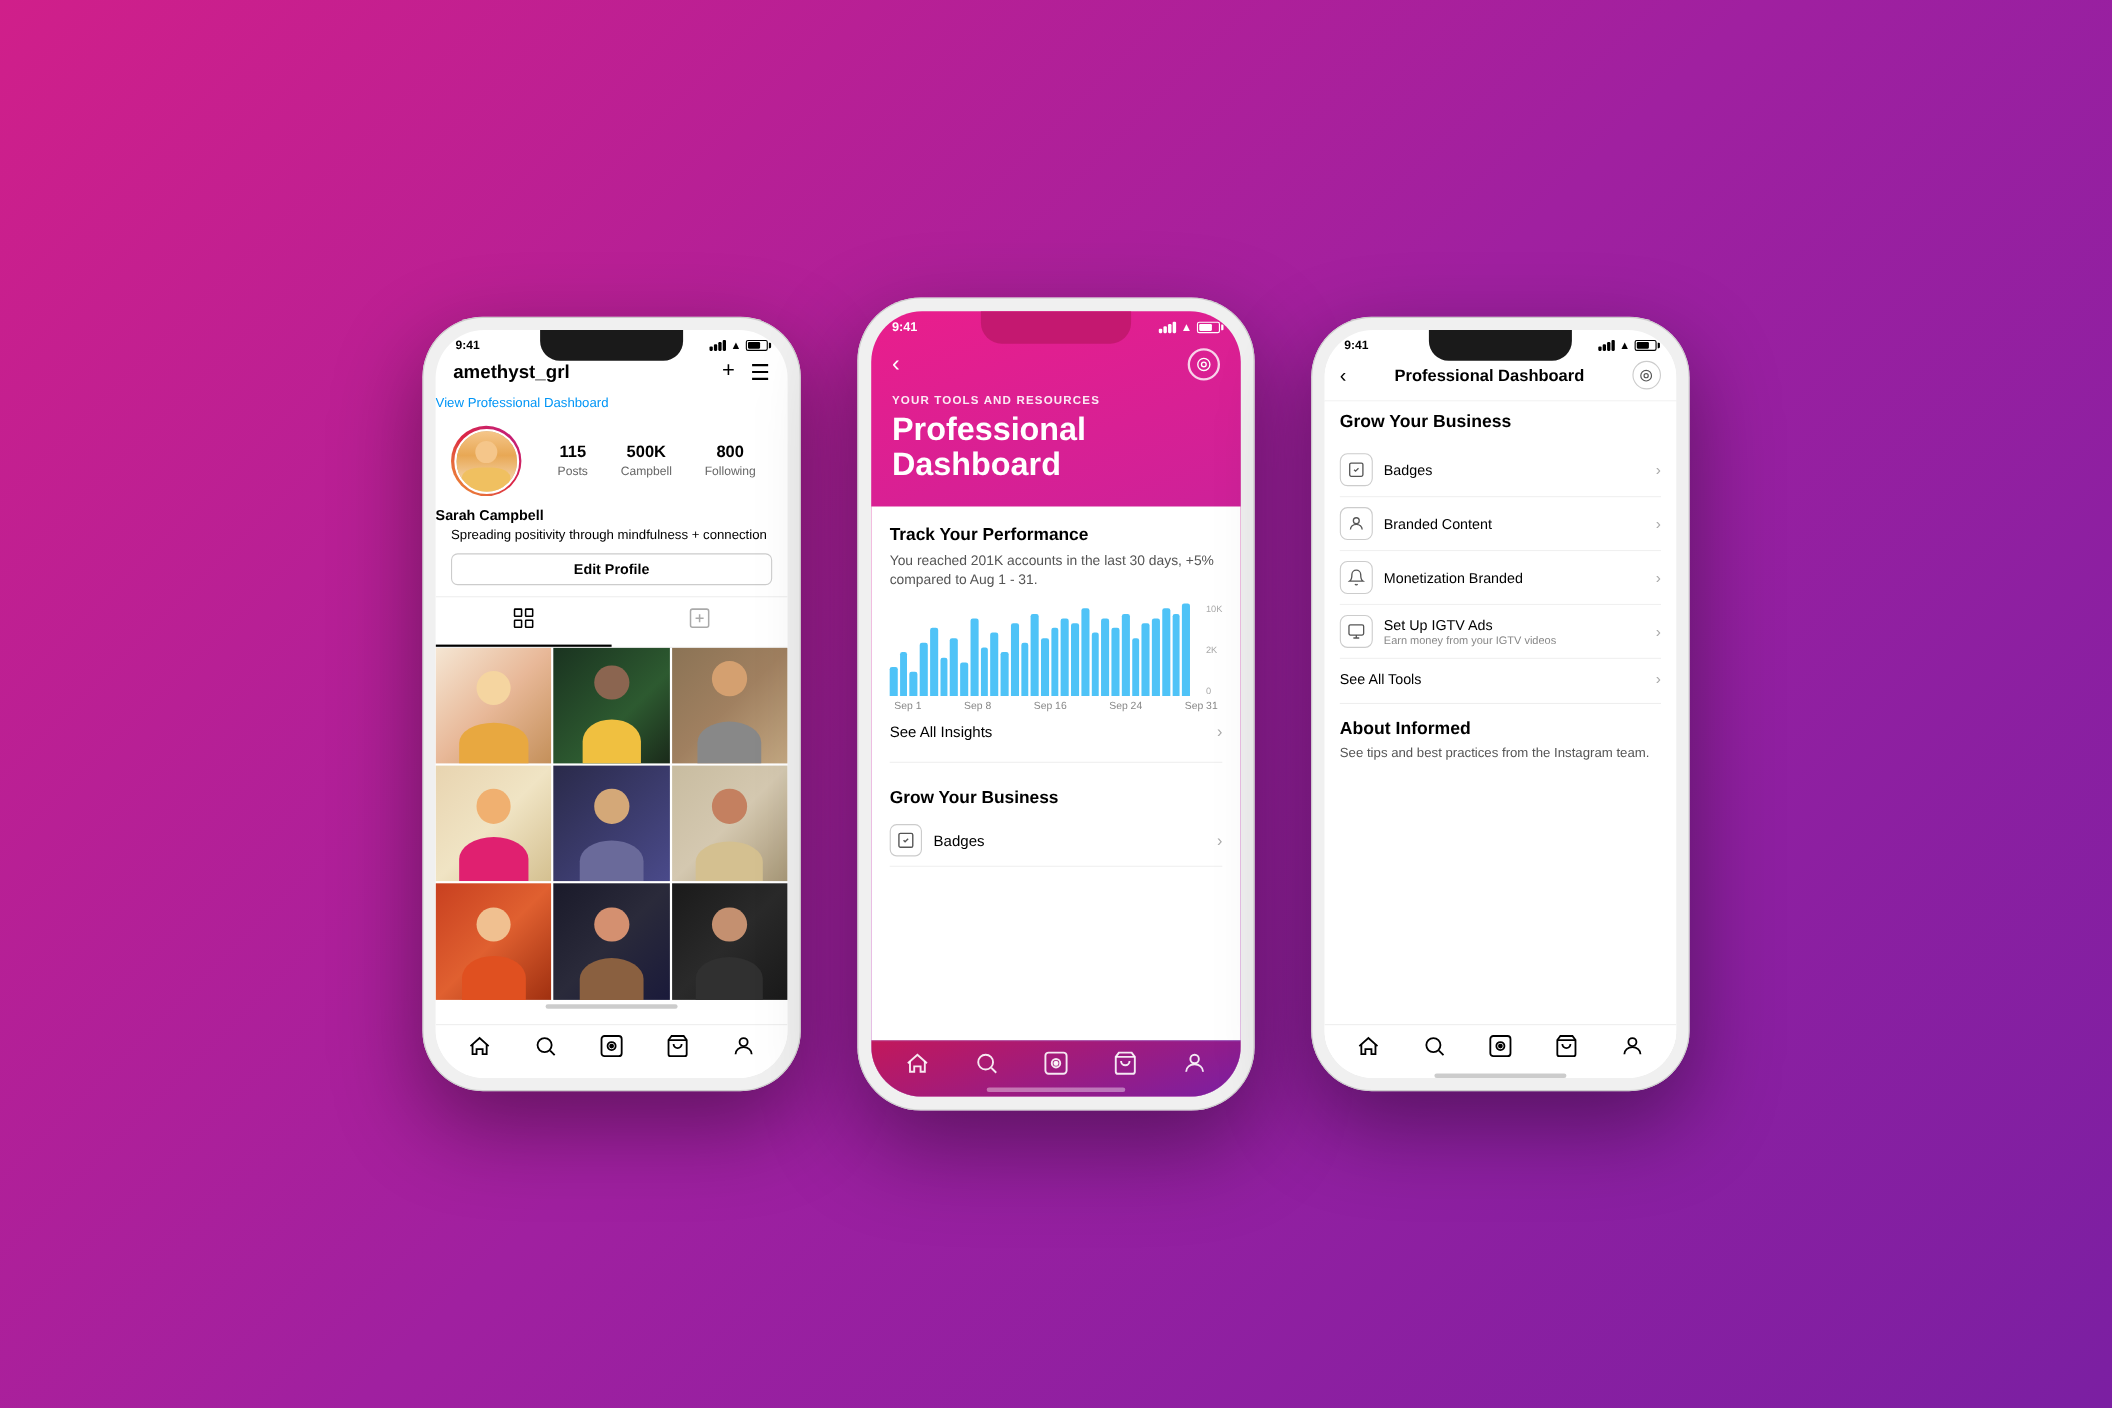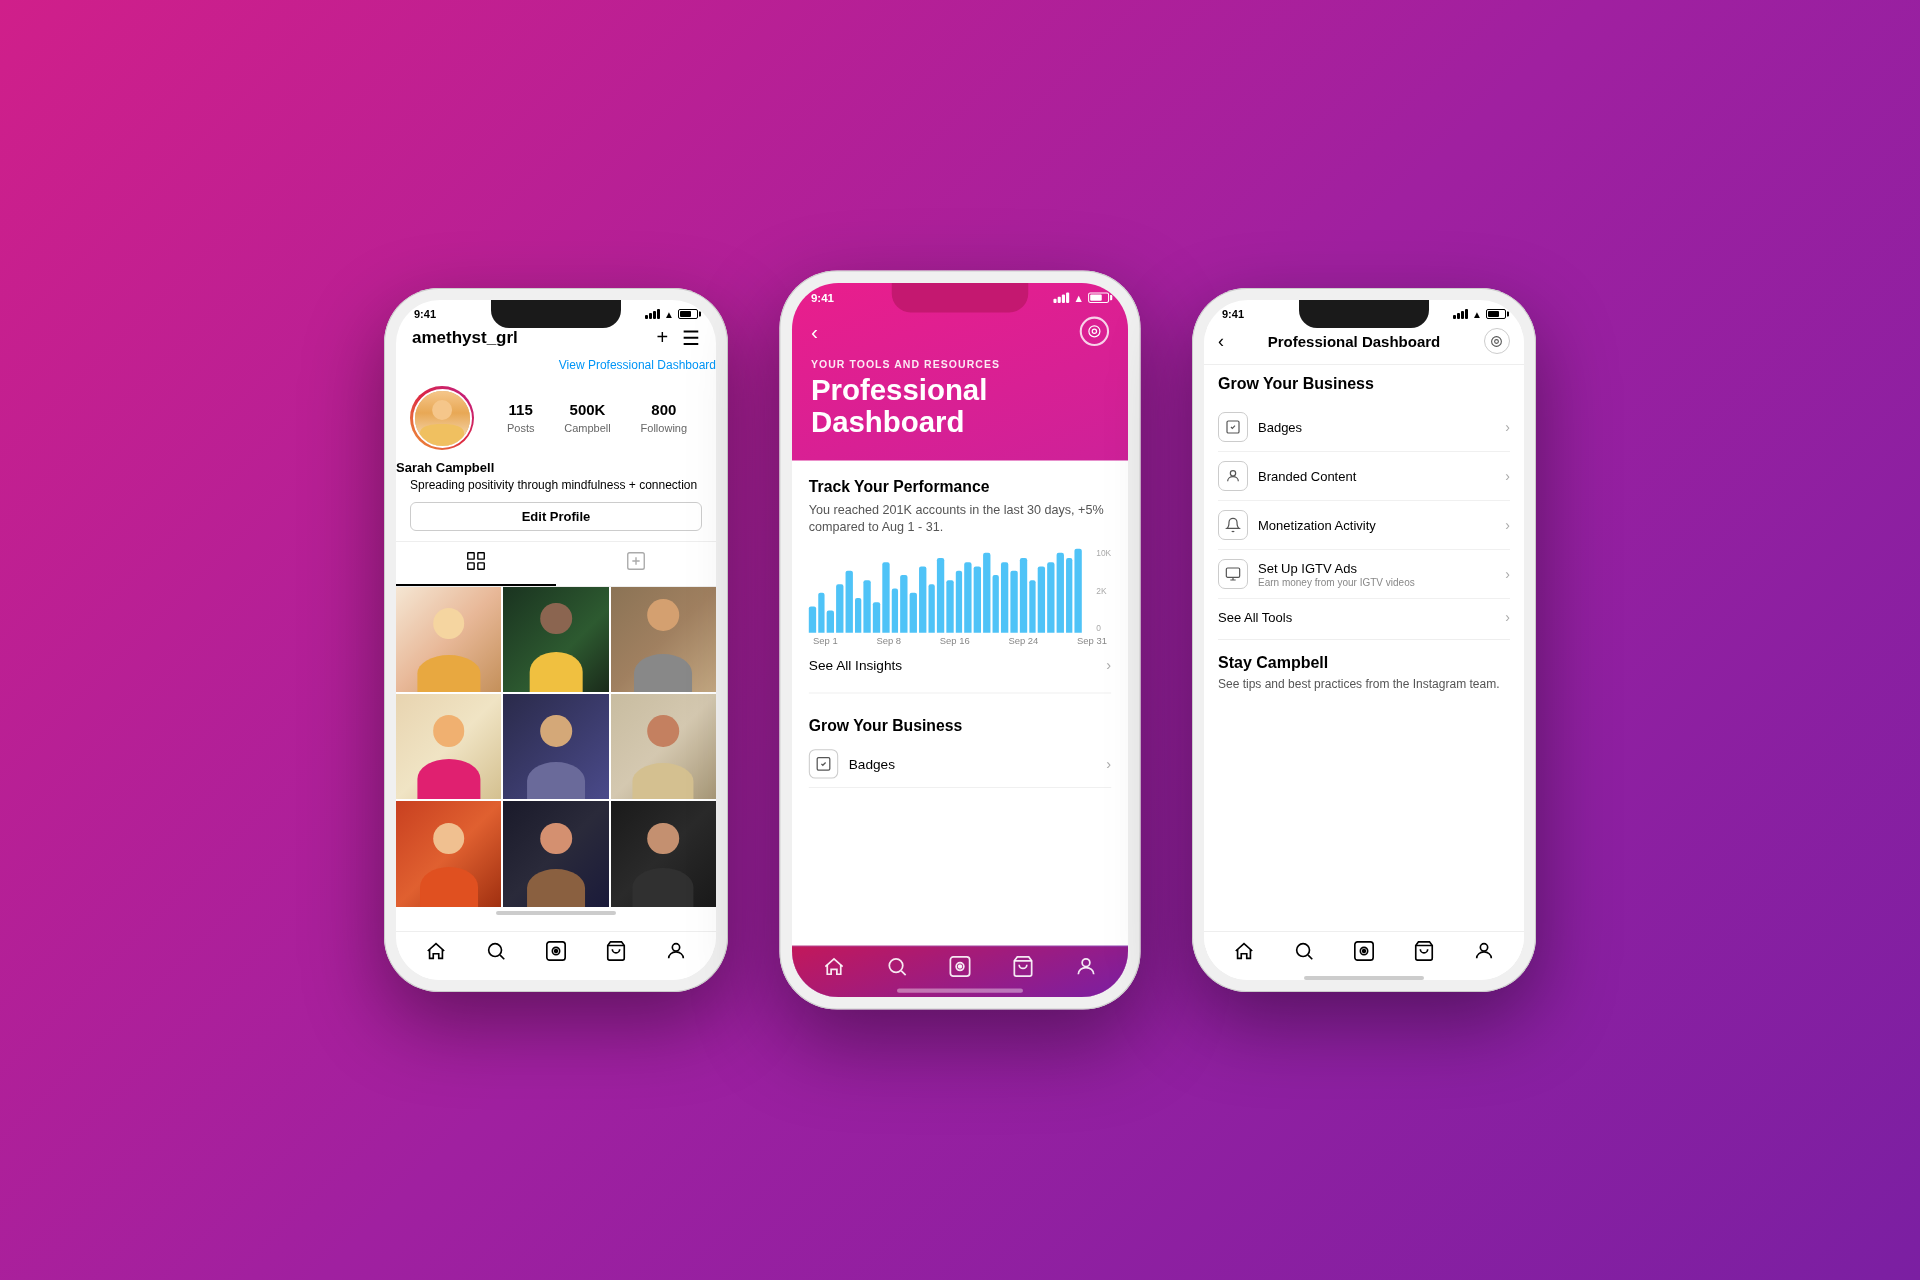--- a/index.html
+++ b/index.html
@@ -122,21 +122,21 @@
     }
     .profile-username {
       font-size: 17px;
       font-weight: 700;
       color: #000;
     }
     .profile-header-icons { display: flex; gap: 14px; }
     .header-icon { font-size: 20px; color: #000; cursor: pointer; }
 
     .view-dashboard {
-      text-align: right;
+      text-align: left;
       color: #0095f6;
       font-size: 12px;
       font-weight: 500;
       padding: 2px 0 8px;
       cursor: pointer;
     }
 
     .profile-stats {
       display: flex;
       align-items: center;
@@ -907,21 +907,21 @@
           </div>
 
           <div class="pd-row">
             <div class="pd-row-left">
               <div class="pd-row-icon">
                 <svg width="16" height="16" viewBox="0 0 24 24" fill="none" stroke="#555" stroke-width="1.8">
                   <path d="M18 8A6 6 0 0 0 6 8c0 7-3 9-3 9h18s-3-2-3-9"></path>
                     <path d="M13.73 21a2 2 0 0 1-3.46 0"></path>
                 </svg>
               </div>
-              <span class="pd-row-label">Monetization Activity</span>
+              <span class="pd-row-label">Monetization Branded</span>
             </div>
             <span class="chevron-right">›</span>
           </div>
 
           <div class="pd-row">
             <div class="pd-row-left">
               <div class="pd-row-icon">
                 <svg width="16" height="16" viewBox="0 0 24 24" fill="none" stroke="#555" stroke-width="1.8">
                   <rect x="2" y="3" width="20" height="14" rx="2"></rect>
                     <path d="M8 21h8m-4-4v4"></path>
@@ -936,21 +936,21 @@
           </div>
 
           <div class="pd-see-all">
             <span>See All Tools</span>
             <span class="chevron-right">›</span>
           </div>
 
           <div style="height:1px;background:#eee;margin:4px 0;"></div>
 
           <div class="pd-stay-informed">
-            <div class="pd-stay-title">Stay Campbell</div>
+            <div class="pd-stay-title">About Informed</div>
             <div class="pd-stay-desc">See tips and best practices from the Instagram team.</div>
             <div class="pd-cards-row">
 
 
             </div>
           </div>
         </div>
 
         <div class="bottom-nav">
           <span class="nav-icon">

